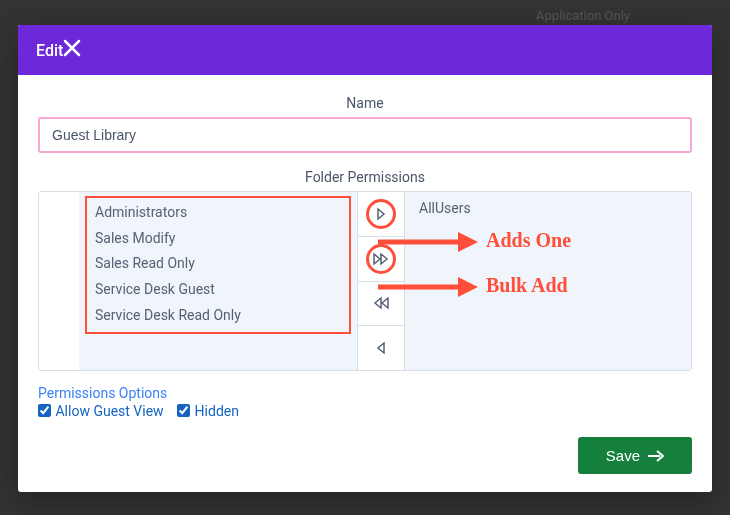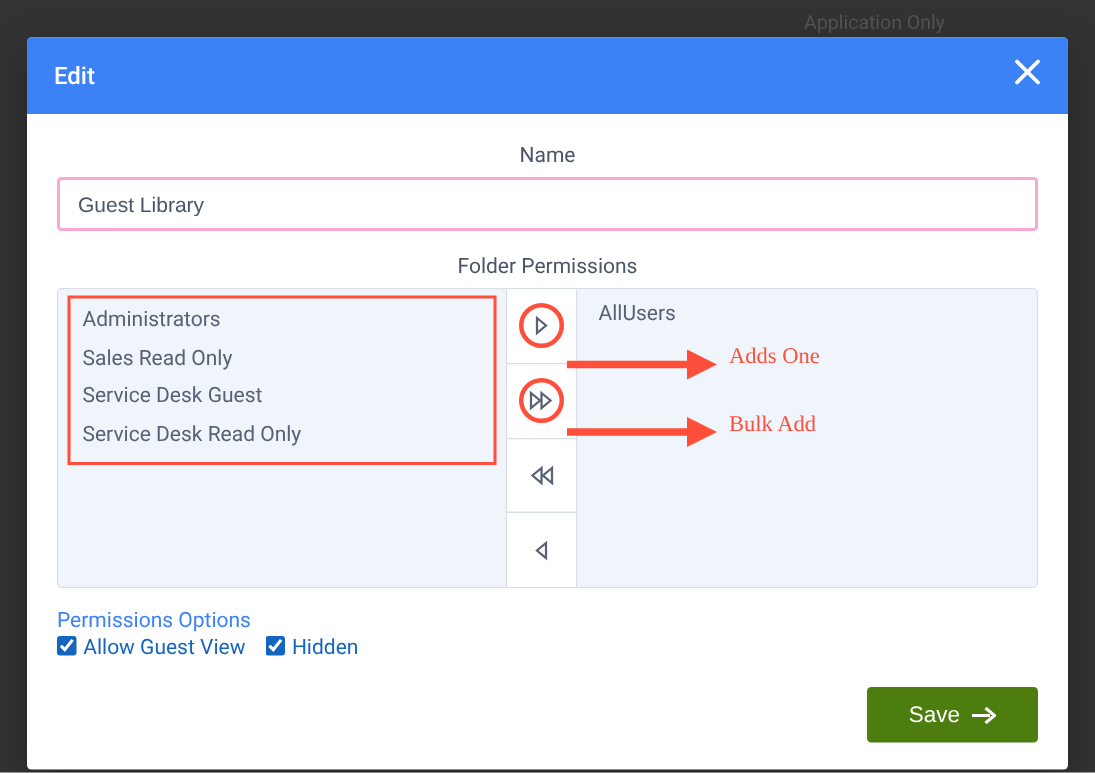--- a/index.html
+++ b/index.html
@@ -23,48 +23,49 @@
   .modal {
     position: absolute;
     left: 18px;
     top: 25px;
     width: 694px;
     background: #fff;
     border-radius: 3px;
     box-shadow: 0 10px 30px rgba(0,0,0,0.3);
   }
   .modal-header {
-    background: #3b82f6;
+    background: #6d28d9;
     color: #fff;
     padding: 14px 18px;
     display: flex;
     align-items: center;
-    justify-content: space-between;
+    justify-content: flex-start;
     border-radius: 3px 3px 0 0;
   }
   .modal-title { font-size: 16px; font-weight: 500; }
   .close-x { font-size: 22px; cursor: pointer; line-height: 1; }
   .modal-body { padding: 20px 20px 18px; position: relative; }
   .form-label { font-size: 14px; color: #4a5568; margin-bottom: 6px; display: block; text-align: center; }
   .text-input {
     width: 100%;
     border: 2px solid #f9a8d4;
     border-radius: 3px;
     padding: 8px 12px;
     font-size: 14px;
     color: #4a5568;
     margin-bottom: 16px;
   }
   .perm-container {
     border: 1px solid #d8dde6;
     border-radius: 3px;
     display: flex;
-    height: 200px;
+    height: 180px;
     overflow: visible;
     position: relative;
+    padding-left: 40px;
   }
   .perm-list {
     flex: 1;
     background: #f0f5fb;
     overflow: hidden;
   }
   .perm-left {
     padding: 4px 6px;
     position: relative;
   }
@@ -112,38 +113,38 @@
     border-radius: 50%;
     pointer-events: none;
   }
   .opts { margin-top: 14px; }
   .opts-label { font-size: 14px; color: #3b82f6; }
   .checkrow { margin-top: 2px; }
   .checkrow label { font-size: 14px; color: #1565c0; margin-right: 10px; cursor: pointer; }
   .checkrow input { accent-color: #1565c0; margin-right: 1px; vertical-align: -1px; cursor: pointer; }
   .footer { display: flex; justify-content: flex-end; margin-top: 18px; }
   .save-btn {
-    background: #4d7c0f;
+    background: #15803d;
     color: #fff;
     border: none;
     padding: 10px 28px;
     border-radius: 3px;
     font-size: 15px;
     cursor: pointer;
     display: flex;
     align-items: center;
     gap: 8px;
   }
   
   .anno {
     position: absolute;
     color: #ff4e3a;
     font-family: "Comic Sans MS", "Segoe Script", cursive;
-    font-size: 15px;
-    font-weight: 400;
+    font-size: 20px;
+    font-weight: 700;
     pointer-events: none;
   }
   .arrow {
     position: absolute;
     pointer-events: none;
   }
 </style>
 </head>
 <body>
 
@@ -162,20 +163,21 @@
   <div class="modal-body">
     <label class="form-label">Name</label>
     <input class="text-input" type="text" value="Guest Library" style="">
 
     <label class="form-label">Folder Permissions</label>
 
     <div class="perm-container">
       <div class="perm-list perm-left">
         <div class="perm-left-inner">
           <div class="perm-item">Administrators</div>
+          <div class="perm-item">Sales Modify</div>
           <div class="perm-item">Sales Read Only</div>
           <div class="perm-item">Service Desk Guest</div>
           <div class="perm-item">Service Desk Read Only</div>
         </div>
       </div>
 
       <div class="transfer-btns">
         <div class="tbtn">
           <svg width="12" height="14" viewBox="0 0 12 14">
               <path d="M3 2 L9 7 L3 12 Z" fill="none" stroke="#586274" stroke-width="1.5"></path>

